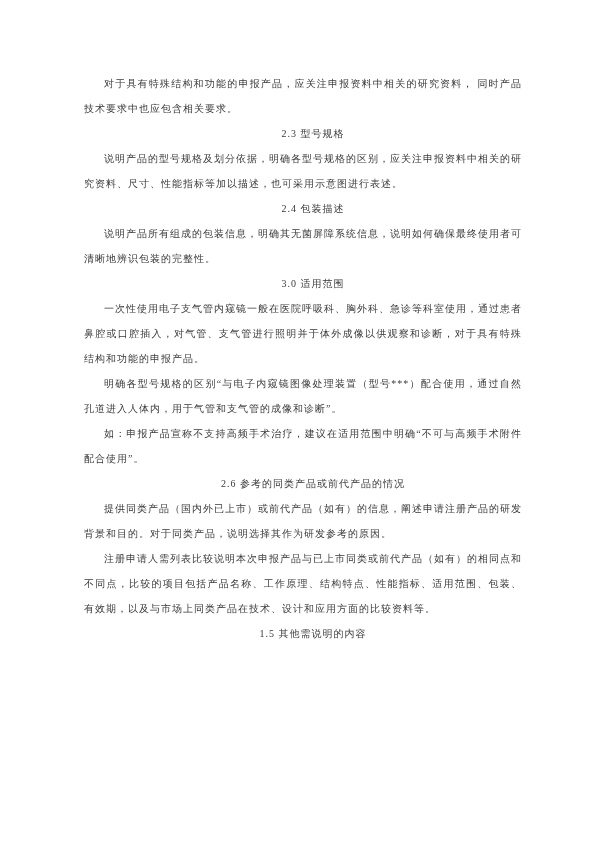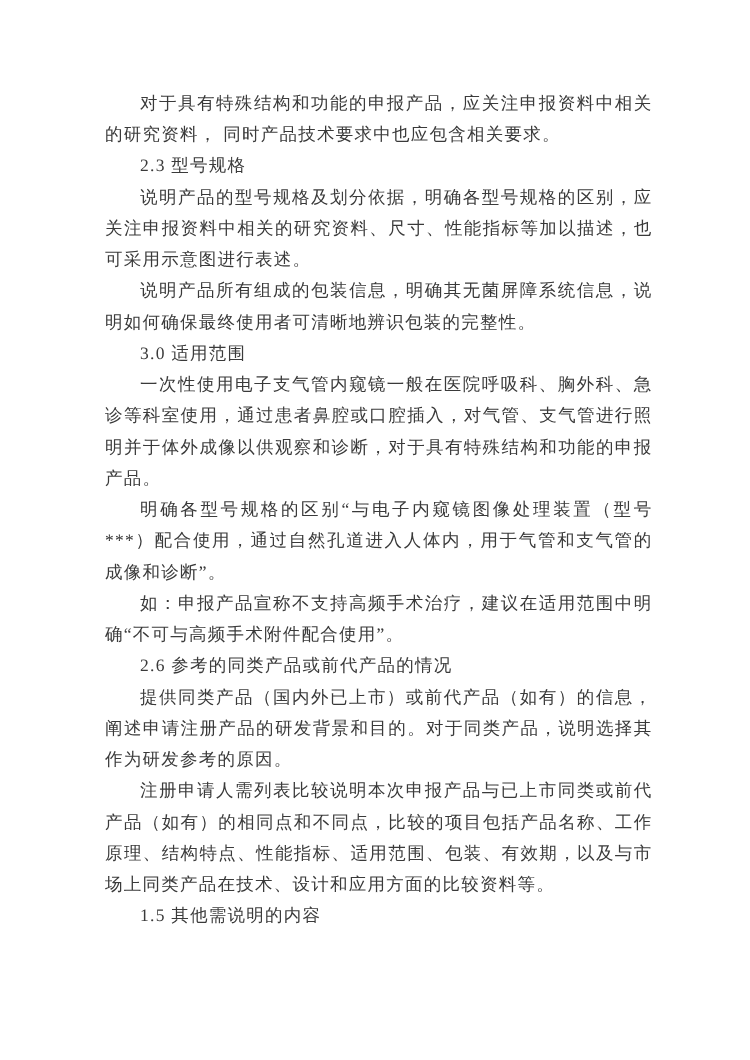--- a/index.html
+++ b/index.html
@@ -14,44 +14,45 @@
     margin: 0 auto;
     background: var(--page-bg, #ffffff);
     overflow: hidden;
     font-family: "Liberation Serif", "DejaVu Serif", serif;
   }
   .doc-content {
     position: absolute;
     left: 84px;
     top: 71px;
     width: 438px;
-    font-size: 14px;
+    font-size: 10px;
     line-height: 25px;
     letter-spacing: 1px;
     color: var(--ink, #3a3a3a);
     text-align: justify;
     text-justify: inter-ideograph;
   }
   .doc-content p {
     margin: 0;
     padding: 0;
     text-indent: 2em;
   }
   .doc-content p.heading {
-    text-align: left;
+    text-align: center;
   }
 </style>
 </head>
 <body>
 
 <div class="page" style="--page-bg: #ffffff; --ink: #3a3a3a;">
   <div class="doc-content">
       <p class="paragraph">对于具有特殊结构和功能的申报产品，应关注申报资料中相关的研究资料， 同时产品技术要求中也应包含相关要求。</p>
       <p class="heading">2.3 型号规格</p>
       <p class="paragraph">说明产品的型号规格及划分依据，明确各型号规格的区别，应关注申报资料中相关的研究资料、尺寸、性能指标等加以描述，也可采用示意图进行表述。</p>
+      <p class="heading">2.4 包装描述</p>
       <p class="paragraph">说明产品所有组成的包装信息，明确其无菌屏障系统信息，说明如何确保最终使用者可清晰地辨识包装的完整性。</p>
       <p class="heading">3.0 适用范围</p>
       <p class="paragraph">一次性使用电子支气管内窥镜一般在医院呼吸科、胸外科、急诊等科室使用，通过患者鼻腔或口腔插入，对气管、支气管进行照明并于体外成像以供观察和诊断，对于具有特殊结构和功能的申报产品。</p>
       <p class="paragraph">明确各型号规格的区别“与电子内窥镜图像处理装置（型号***）配合使用，通过自然孔道进入人体内，用于气管和支气管的成像和诊断”。</p>
       <p class="paragraph">如：申报产品宣称不支持高频手术治疗，建议在适用范围中明确“不可与高频手术附件配合使用”。</p>
       <p class="heading">2.6 参考的同类产品或前代产品的情况</p>
       <p class="paragraph">提供同类产品（国内外已上市）或前代产品（如有）的信息，阐述申请注册产品的研发背景和目的。对于同类产品，说明选择其作为研发参考的原因。</p>
       <p class="paragraph">注册申请人需列表比较说明本次申报产品与已上市同类或前代产品（如有）的相同点和不同点，比较的项目包括产品名称、工作原理、结构特点、性能指标、适用范围、包装、有效期，以及与市场上同类产品在技术、设计和应用方面的比较资料等。</p>
       <p class="heading">1.5 其他需说明的内容</p>
     </div>

